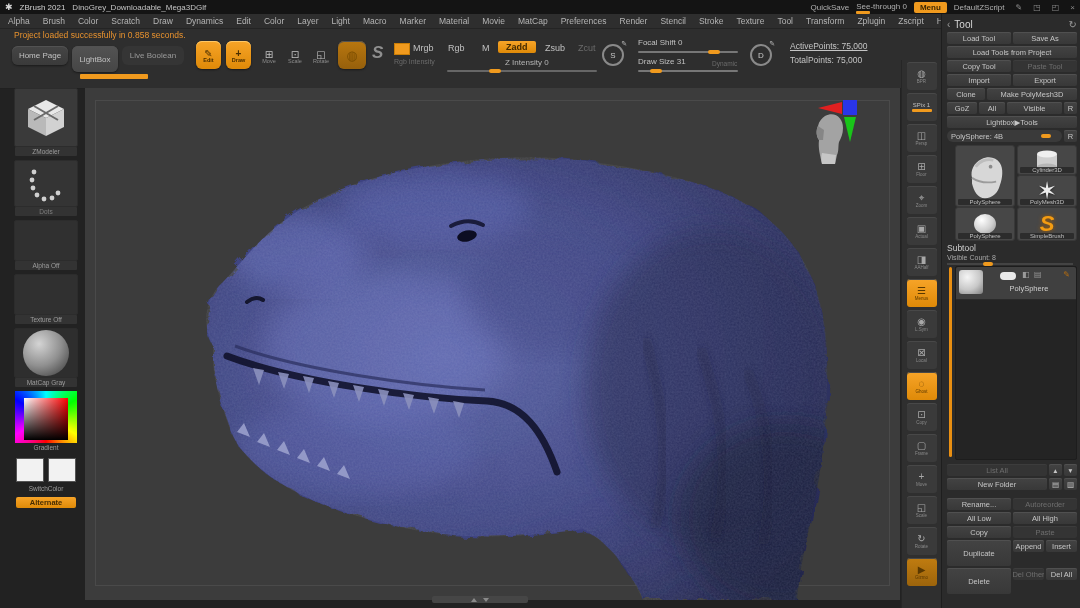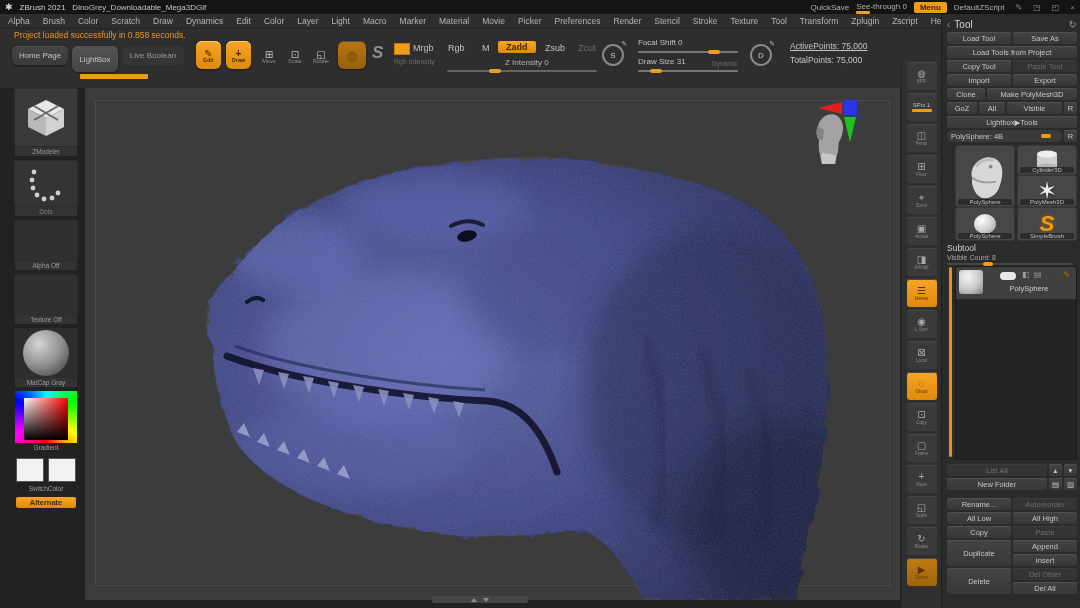--- a/index.html
+++ b/index.html
@@ -121,21 +121,21 @@
   .sub-item{position:relative;height:32px;background:#404040;border-bottom:1px solid #2a2a2a;
     border-radius:2px 2px 0 0;}
   .sub-item .thumb-s{position:absolute;left:3px;top:3px;width:24px;height:24px;border-radius:3px;
     background:radial-gradient(circle at 35% 30%,#f5f5f5,#c8c8c8 55%,#7f7f7f);}
   .eye-pill{position:absolute;left:44px;top:5px;width:16px;height:8px;background:#e9e9e9;border-radius:4px;}
   .sub-ic{position:absolute;top:3px;font-size:8px;color:#9a9a9a;}
   .sub-name{position:absolute;left:30px;right:4px;top:17px;text-align:center;font-size:7.5px;color:#cfcfcf;}
   
   .act-rows{margin-top:4px;}
   .tall{height:26px!important;}
-  .stack{display:flex;flex-direction:column;gap:2px;flex:1;}
+  .stack{display:flex;gap:2px;flex:1;}
 </style>
 </head>
 <body>
 
 <div id="titlebar" class="abs">
   <span class="logo">✱</span>
   <span class="app">ZBrush 2021</span>
   <span class="doc">DinoGrey_Downloadable_Mega3DGlf</span>
   <span class="spacer"></span>
   <span>QuickSave</span>
@@ -156,21 +156,21 @@
   <span>Draw</span>
   <span>Dynamics</span>
   <span>Edit</span>
   <span>Color</span>
   <span>Layer</span>
   <span>Light</span>
   <span>Macro</span>
   <span>Marker</span>
   <span>Material</span>
   <span>Movie</span>
-  <span>Picker</span>
+  <span>MatCap</span>
   <span>Preferences</span>
   <span>Render</span>
   <span>Stencil</span>
   <span>Stroke</span>
   <span>Texture</span>
   <span>Tool</span>
   <span>Transform</span>
   <span>Zplugin</span>
   <span>Zscript</span>
   <span>Help</span>

